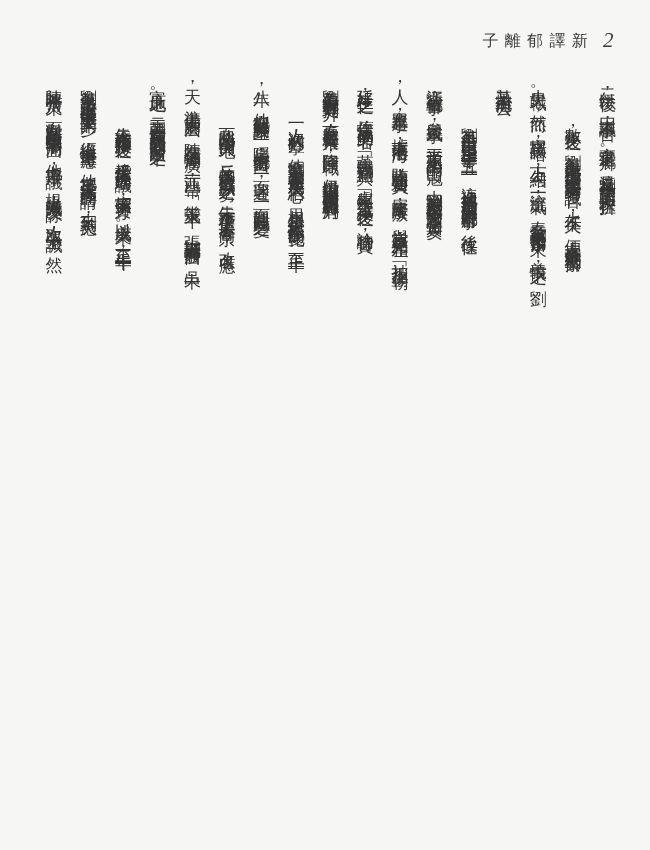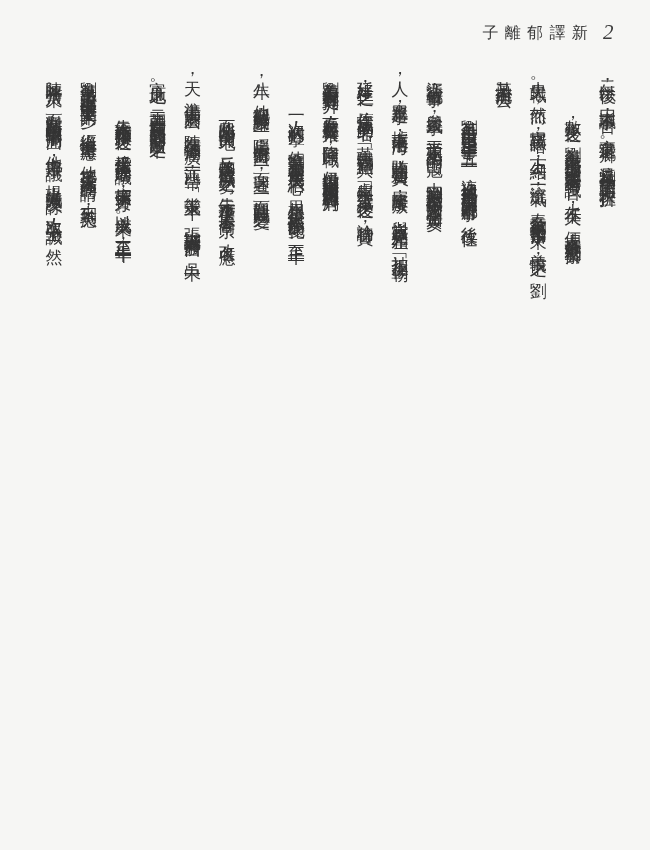--- a/index.html
+++ b/index.html
@@ -8,20 +8,21 @@
       background: #f6f6f4;
     }
     .page {
       position: relative;
       width: 650px;
       height: 712px;
       overflow: hidden;
       background: #f6f6f4;
       color: #343434;
       font-family: "DejaVu Serif", "Liberation Serif", serif;
+      margin-top: 8px;
     }
     .running-head {
       position: absolute;
       top: 0;
       left: 0;
       width: 650px;
       height: 60px;
     }
     .book-title {
       position: absolute;

